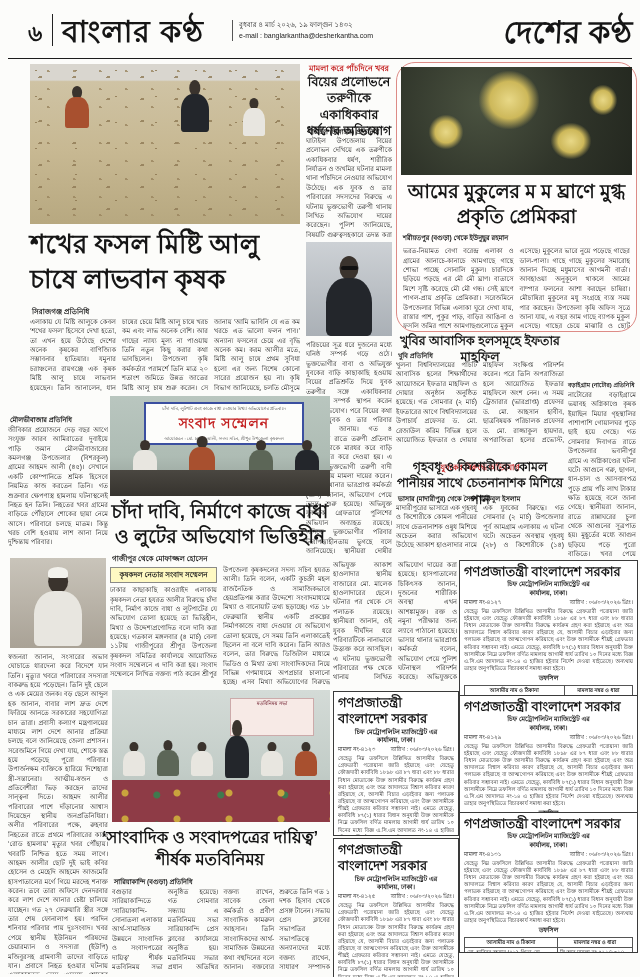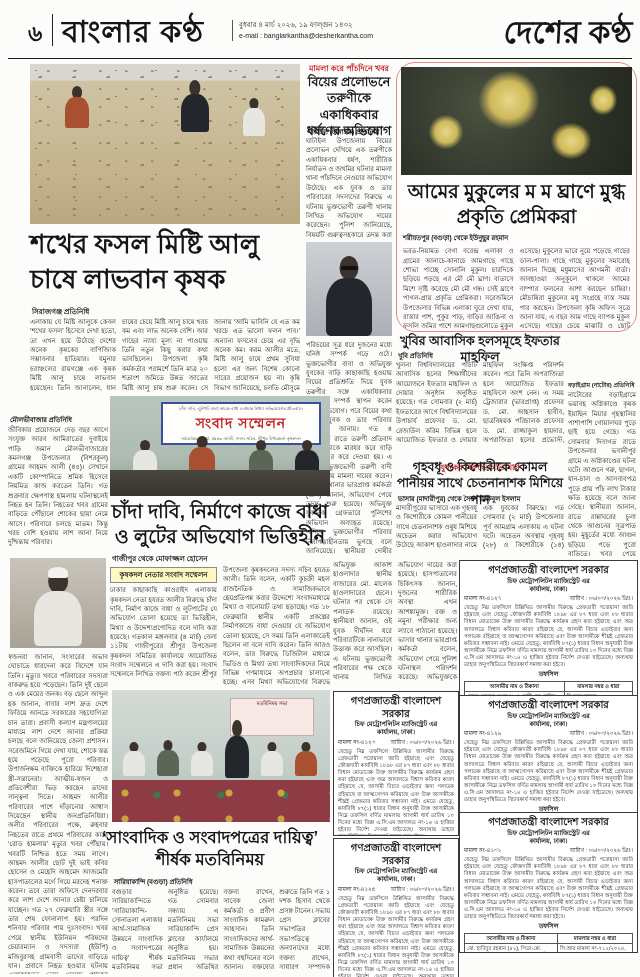--- a/index.html
+++ b/index.html
@@ -62,21 +62,21 @@
   .banner .big{font-size:14px;font-weight:800;color:#c42222;letter-spacing:1px;}
   .banner2{position:absolute;background:#f7eae6;border:1px solid #caa;text-align:center;padding:1px 2px;
            font-size:5px;color:#8a4652;font-weight:700;}
   
   .mango-box{border:1.6px solid #dd8b86;border-radius:19px;background:#fffdfc;padding:4px;}
   
   .inset-box{background:#fef9c3;border:1px solid #8a8a88;font-weight:800;text-align:center;
              font-size:7.2px;padding:2px 1px;margin:2px 0;}
   
   .notice{position:absolute;border:1.2px solid #3a3a3a;background:#fff;padding:3px 4px;overflow:hidden;}
-  .notice .gov{text-align:center;font-weight:800;font-size:10px;line-height:1.25;}
+  .notice .gov{text-align:left;font-weight:800;font-size:13px;line-height:1.25;}
   .notice .off{text-align:center;font-weight:700;font-size:6.4px;line-height:1.3;}
   .notice .meta{display:flex;justify-content:space-between;font-size:5.6px;margin-top:1px;}
   .notice .nbody{font-size:5.3px;line-height:1.35;text-align:justify;margin-top:1px;}
   .notice .tafsil{text-align:center;font-weight:800;font-size:6.2px;margin:1px 0;}
   .notice table{width:100%;border-collapse:collapse;font-size:5.3px;line-height:1.3;}
   .notice th,.notice td{border:1px solid #555;padding:1px 2px;vertical-align:top;text-align:left;font-weight:400;}
   .notice th{text-align:center;font-weight:700;}
 </style>
 </head>
 <body>
@@ -142,21 +142,21 @@
   <div class="abs byline" style="left:10px;top:414px;font-size:6.6px;">মৌলভীবাজার প্রতিনিধি</div>
   <div class="abs body-txt" style="left:8px;top:425px;width:100px;height:130px;">জীবিকার প্রয়োজনে দেড় বছর আগে সংযুক্ত আরব আমিরাতের দুবাইয়ে পাড়ি জমান মৌলভীবাজারের কমলগঞ্জ উপজেলার (বিশরকুল) গ্রামের আহমদ আলী (৪৫)। সেখানে একটি কোম্পানিতে শ্রমিক হিসেবে নিয়মিত কাজ করতেন তিনি। গত শুক্রবার ক্ষেপণাস্ত্র হামলায় ঘটনাস্থলেই নিহত হন তিনি। নিহতের খবর গ্রামের বাড়িতে পৌঁছালে শোকের ছায়া নেমে আসে। পরিবারে চলছে মাতম। কিন্তু খরচ বেশি হওয়ায় লাশ আনা নিয়ে দুশ্চিন্তায় পরিবার।</div>
   <div class="photo photo-portrait-warm" style="left:10px;top:558px;width:96px;height:90px;">
     <div class="sil w" style="left:22px;top:12px;width:52px;height:76px;">
       <div class="cap"></div>
     </div>
   </div>
   <div class="abs body-txt" style="left:8px;top:652px;width:100px;height:322px;">স্বজনরা জানান, সংসারের অভাব ঘোচাতে ধারদেনা করে বিদেশে যান তিনি। মৃত্যুর খবরে পরিবারের সদস্যরা বাকরুদ্ধ হয়ে পড়েছেন। তিনি দুই ছেলে ও এক মেয়ের জনক। বড় ছেলে আব্দুল হক জানান, বাবার লাশ দ্রুত দেশে ফিরিয়ে আনতে সরকারের সহযোগিতা চান তারা। প্রবাসী কল্যাণ মন্ত্রণালয়ের মাধ্যমে লাশ দেশে আনার প্রক্রিয়া চলছে বলে জানিয়েছে জেলা প্রশাসন। সরেজমিনে গিয়ে দেখা যায়, শোকে স্তব্ধ হয়ে পড়েছে পুরো পরিবার। উপার্জনক্ষম ব্যক্তিকে হারিয়ে দিশেহারা স্ত্রী-সন্তানেরা। আত্মীয়-স্বজন ও প্রতিবেশীরা ভিড় করছেন তাদের সান্ত্বনা দিতে। আহমদ আলীর পরিবারের পাশে দাঁড়ানোর আশ্বাস দিয়েছেন স্থানীয় জনপ্রতিনিধিরা। অলীর পরিবারের পক্ষে, রুহবার নিহতের রাতে প্রথমে পরিবারের কাছে ‘রোড হামলায়’ মৃত্যুর খবর পৌঁছায়। খবরটি নিশ্চিত হতে সময় লাগে। আহমদ আলীর ছোট দুই ভাই কবির হোসেন ও মেহেদি আহমেদ আজমেরি হাসপাতালের মর্গে গিয়ে মরদেহ শনাক্ত করেন। তবে তারা অফিসে দেনদরবার করে লাশ দেশে আনার চেষ্টা চালিয়ে যাচ্ছেন। গত ২৭ ফেব্রুয়ারি স্ত্রীর সঙ্গে তার শেষ ফোনালাপ হয়। পরদিন শনিবার পরিবার পায় দুঃসংবাদ। খবর পেয়ে স্থানীয় ইউনিয়ন পরিষদের চেয়ারম্যান ও সদস্যরা (ইউপি) মজিবুরসহ গ্রামবাসী তাদের বাড়িতে যান। প্রবাসে নিহত হওয়ার ঘটনায় এলাকাজুড়ে নেমে এসেছে শোকের ছায়া। দ্রুত মরদেহ দেশে এনে দাফনের ব্যবস্থা করার দাবি জানিয়েছেন স্বজনরা।</div>
 
   <div class="photo photo-press" style="left:110px;top:396px;width:220px;height:100px;">
-    <div class="banner" style="left:34px;top:6px;width:150px;margin-left:17px;">
+    <div class="banner" style="left:34px;top:6px;width:150px;">
       <div class="tiny">চাঁদা দাবি, লুটপাট এবং কাজে বাধা দেওয়ার মিথ্যা অভিযোগের প্রতিবাদে</div>
       <div class="big">সংবাদ সম্মেলন</div>
       <div class="tiny">আয়োজনে : মো. হযরত আলী, সদস্য সচিব, শ্রীপুর উপজেলা কৃষকদল</div>
     </div>
     <div class="sil w" style="left:22px;top:44px;width:26px;height:36px;"></div>
     <div class="sil r" style="left:78px;top:40px;width:28px;height:40px;"></div>
     <div class="sil g" style="left:138px;top:44px;width:26px;height:36px;"></div>
     <div class="sil d" style="left:184px;top:44px;width:26px;height:36px;"></div>
     <div class="desk"></div>
   </div>

